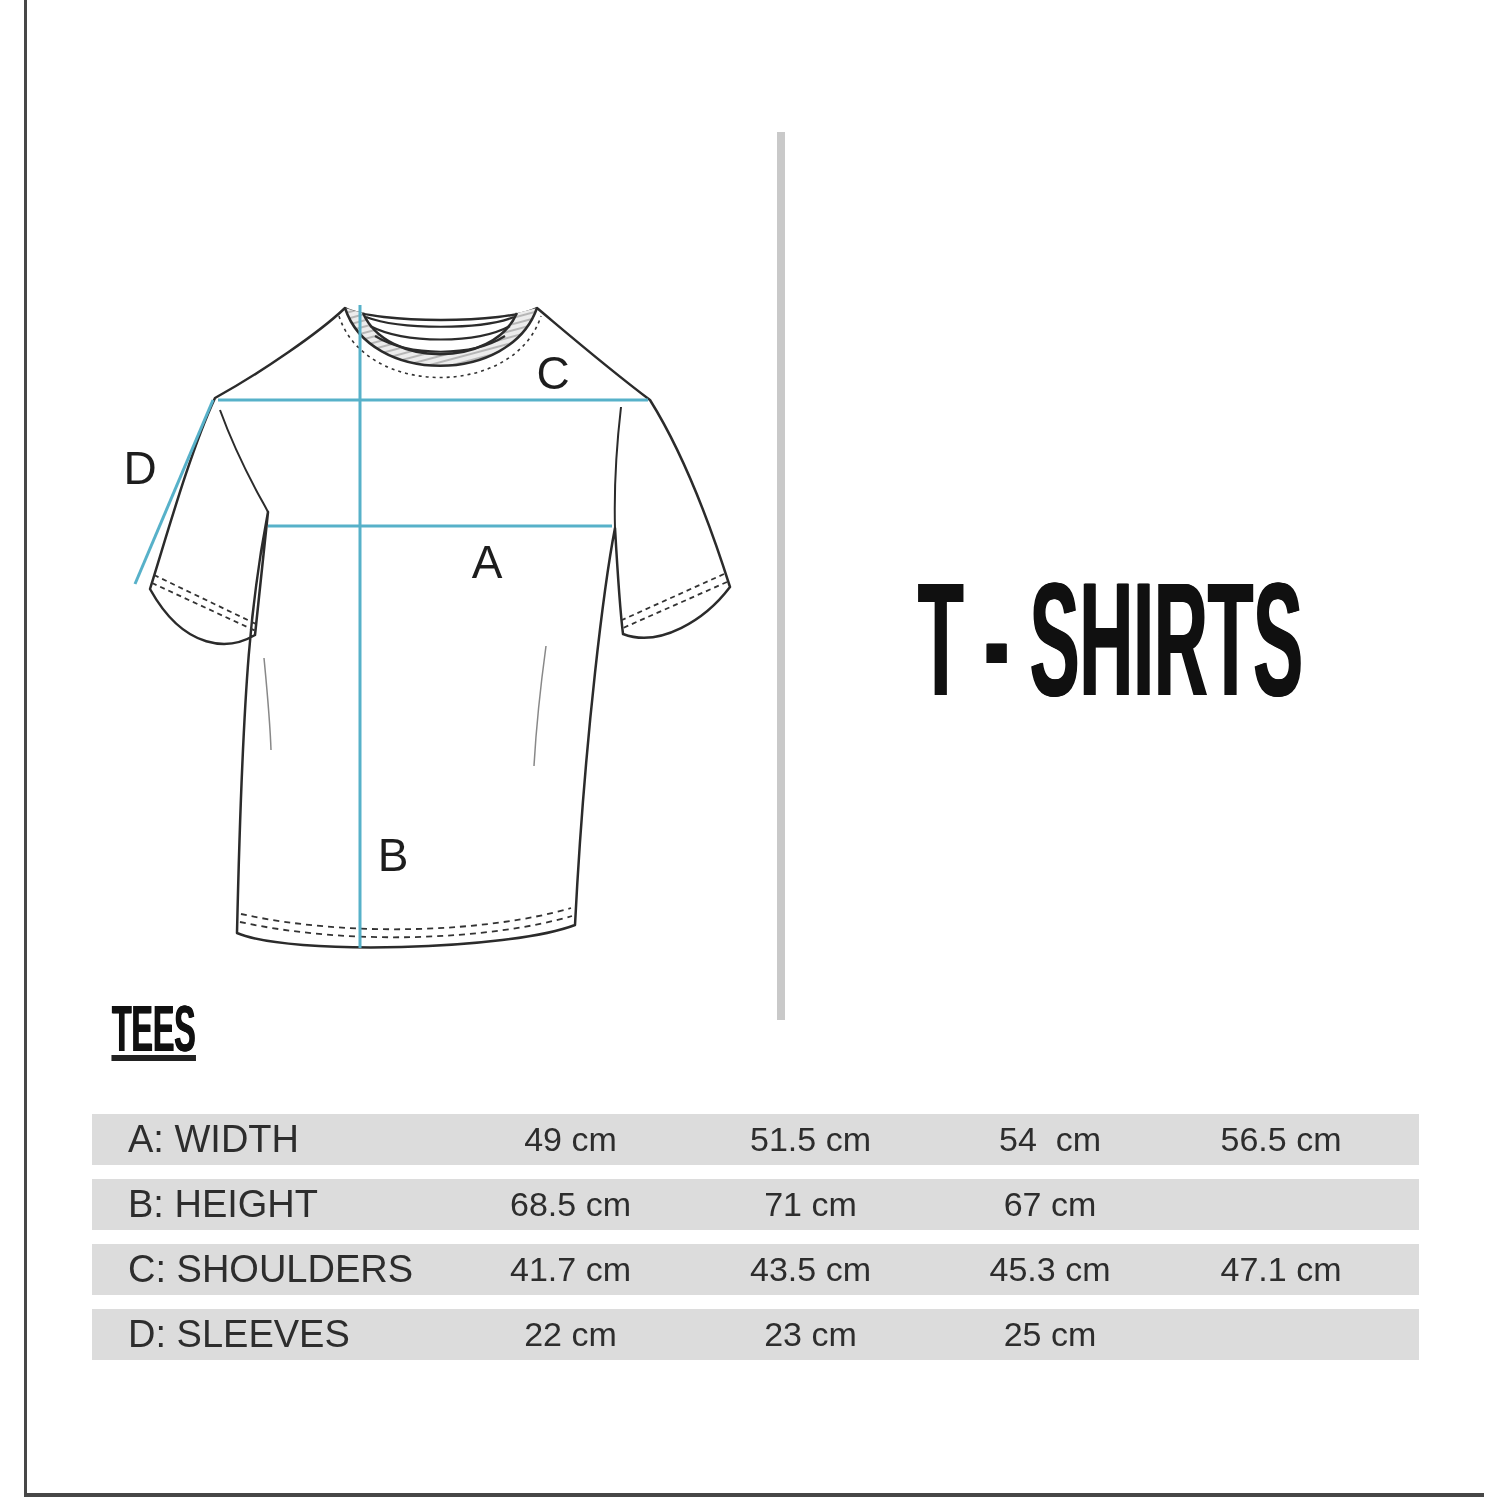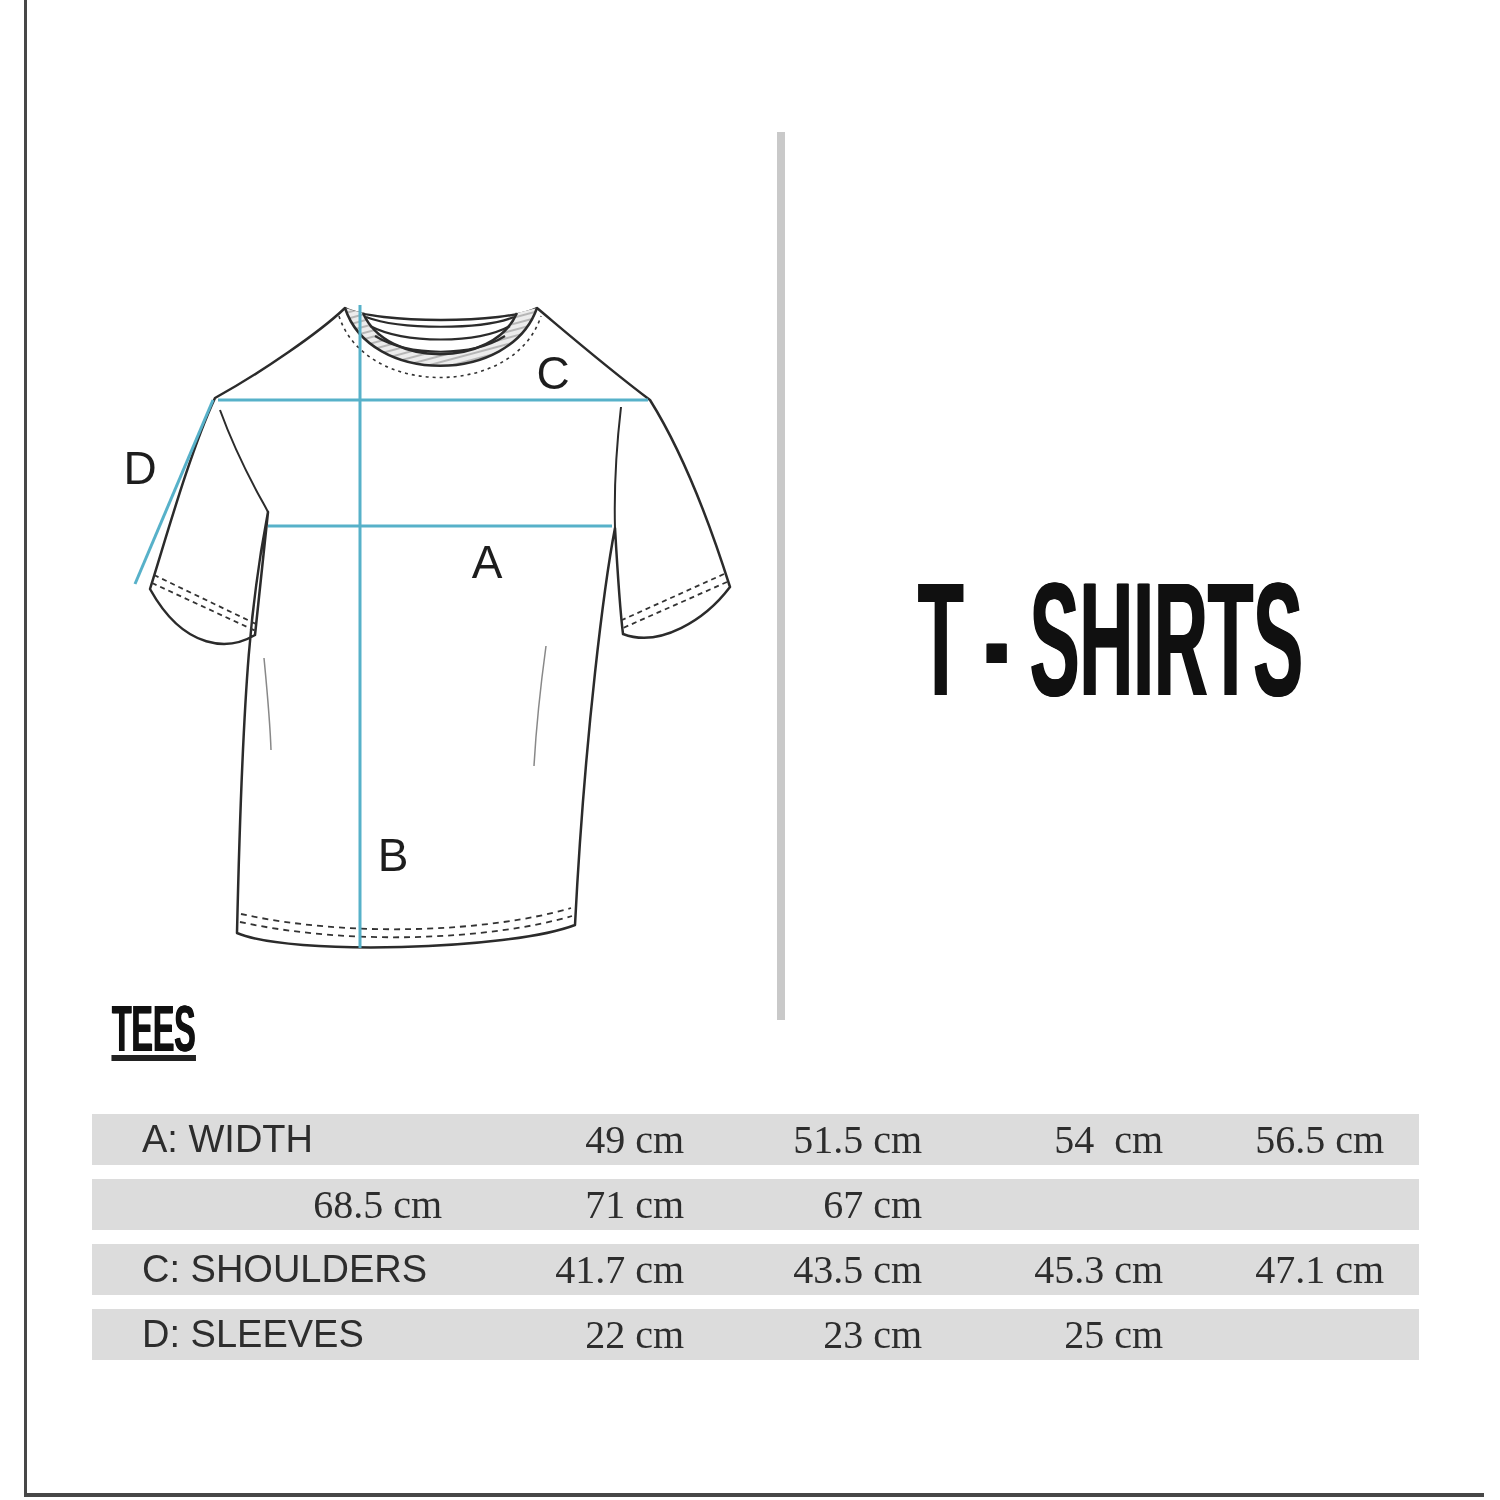--- a/index.html
+++ b/index.html
@@ -29,22 +29,22 @@
   
   .table{left:92px;top:1100px;width:1327px;}
   .hdr,.row{display:grid;grid-template-columns:385px 227px 223px 226px 206px;column-gap:15px;}
   .hcell{height:52px;background:#9b9b9b;display:flex;align-items:center;justify-content:center;}
   .hcell span{
     font-size:36px;font-weight:bold;color:#141414;white-space:nowrap;
     transform:scale(0.6,1.12);transform-origin:center;
     text-shadow:1px 0 0 currentColor,-1px 0 0 currentColor;
   }
   .row{background:#dcdcdc;height:51px;margin-top:14px;align-items:center;}
-  .label-cell{padding-left:50px;font-size:38px;color:#2d2d2d;}
-  .val{text-align:right;font-size:40px;color:#2d2d2d;transform:translateX(-35px);white-space:pre;font-family:Liberation Serif, serif;}
+  .label-cell{padding-left:36px;font-size:38px;color:#2d2d2d;}
+  .val{text-align:center;font-size:34px;color:#2d2d2d;transform:translateX(-35px);white-space:pre;}
   
   .diagram{left:90px;top:250px;width:700px;height:740px;}
   svg text{font-family:"Liberation Sans",sans-serif;font-size:46px;fill:#1d1d1d;}
 </style>
 </head>
 <body>
 
 <div>
 
   <div class="abs border-left"></div>
@@ -113,20 +113,21 @@
 
     <div class="row">
       <div class="label-cell">A: WIDTH</div>
       <div class="val">49 cm</div>
       <div class="val">51.5 cm</div>
       <div class="val">54  cm</div>
       <div class="val">56.5 cm</div>
     </div>
 
     <div class="row">
+      <div class="label-cell">B: HEIGHT</div>
       <div class="val">68.5 cm</div>
       <div class="val">71 cm</div>
       <div class="val">67 cm</div>
     </div>
 
     <div class="row">
       <div class="label-cell">C: SHOULDERS</div>
       <div class="val">41.7 cm</div>
       <div class="val">43.5 cm</div>
       <div class="val">45.3 cm</div>

